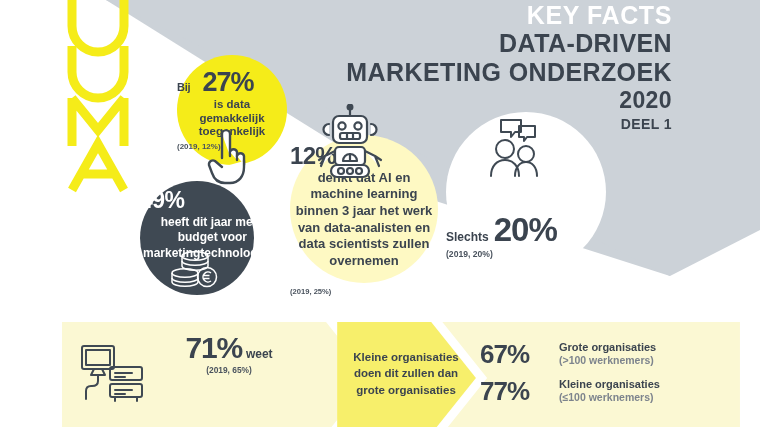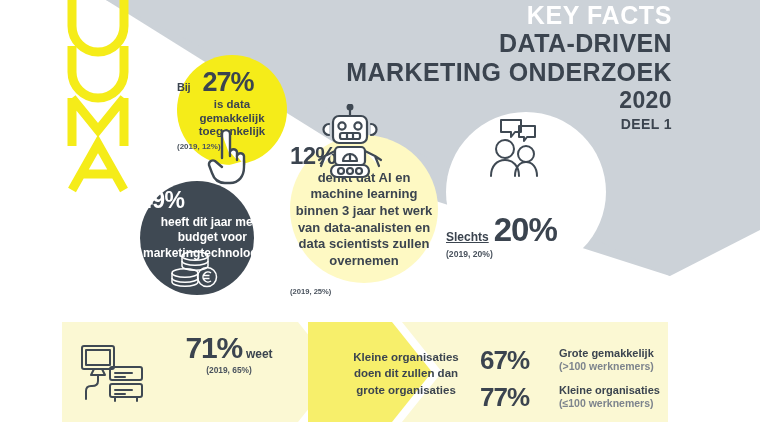--- a/index.html
+++ b/index.html
@@ -103,21 +103,21 @@
     left:446px; top:112px;
     width:160px; height:160px;
     background:#ffffff;
     z-index:3;
     padding-top:44px;
   }
   #c20 .line-big{
     display:flex; align-items:baseline; justify-content:center;
     gap:5px; color:#3b444f;
   }
-  #c20 .pre{ font-size:12px; font-weight:700;text-decoration:underline;}
+  #c20 .pre{ font-size:12px; font-weight:700;}
   #c20 .pct{ font-size:33px; font-weight:800; letter-spacing:-1px; line-height:1;margin-top:44px;}
   #c20 .sub{ font-size:12px; font-weight:700; color:#3b444f; line-height:1.22; margin-top:1px;}
   #c20 .yr{ font-size:8.6px; font-weight:700; color:#4a535e; margin-top:3px;}
   .people-icon{
     position:absolute;
     left:479px; top:116px;
     width:72px; height:64px;
     z-index:6;
   }
 
@@ -142,21 +142,21 @@
   }
   .header .deel{
     font-size:14px; font-weight:700; color:#3b444f;
     letter-spacing:.4px; line-height:1.3;
   }
 
   
   .banner{
     position:absolute;
     left:62px; top:322px;
-    width:606px; height:100px;
+    width:678px; height:100px;
     z-index:3;
   }
   .banner-bg{ position:absolute; inset:0; }
 
   .b-icon{
     position:absolute; left:18px; top:22px;
     width:66px; height:58px; z-index:2;
   }
   .b71{
     position:absolute; left:92px; top:11px;
@@ -170,21 +170,21 @@
   .b71 .sub{ font-size:12px; font-weight:700; line-height:1.25; margin-top:1px;}
   .b71 .yr{ font-size:8.4px; font-weight:700; color:#4a535e; margin-top:2px;}
 
   .bmid{
     position:absolute; left:279px; top:27px;
     width:130px; text-align:center; z-index:2;
     font-size:11.5px; font-weight:800; color:#3b444f; line-height:1.42;
   }
 
   .brows{
-    position:absolute; left:418px; top:25px; z-index:2;
+    position:absolute; left:418px; top:19px; z-index:2;
   }
   .brow{ display:flex; align-items:center; gap:7px; margin-bottom:11px;}
   .brow .pct{
     font-size:26px; font-weight:800; color:#3b444f;
     letter-spacing:-1px; line-height:1; width:72px;
   }
   .brow .txt{ line-height:1.18;}
   .brow .t1{ font-size:11px; font-weight:800; color:#3b444f; display:block;}
   .brow .t2{ font-size:10.5px; font-weight:700; color:#7d848d; display:block;}
 </style>
@@ -332,21 +332,21 @@
       </div>
       <div class="yr">(2019, 65%)</div>
     </div>
 
     <div class="bmid">Kleine organisaties doen dit zullen dan grote organisaties</div>
 
     <div class="brows">
       <div class="brow">
         <span class="pct">67%</span>
         <span class="txt">
-          <span class="t1">Grote gemakkelijk</span>
+          <span class="t1">Grote organisaties</span>
           <span class="t2">(&gt;100 werknemers)</span>
         </span>
       </div>
       <div class="brow">
         <span class="pct">77%</span>
         <span class="txt">
           <span class="t1">Kleine organisaties</span>
           <span class="t2">(≤100 werknemers)</span>
         </span>
       </div>

